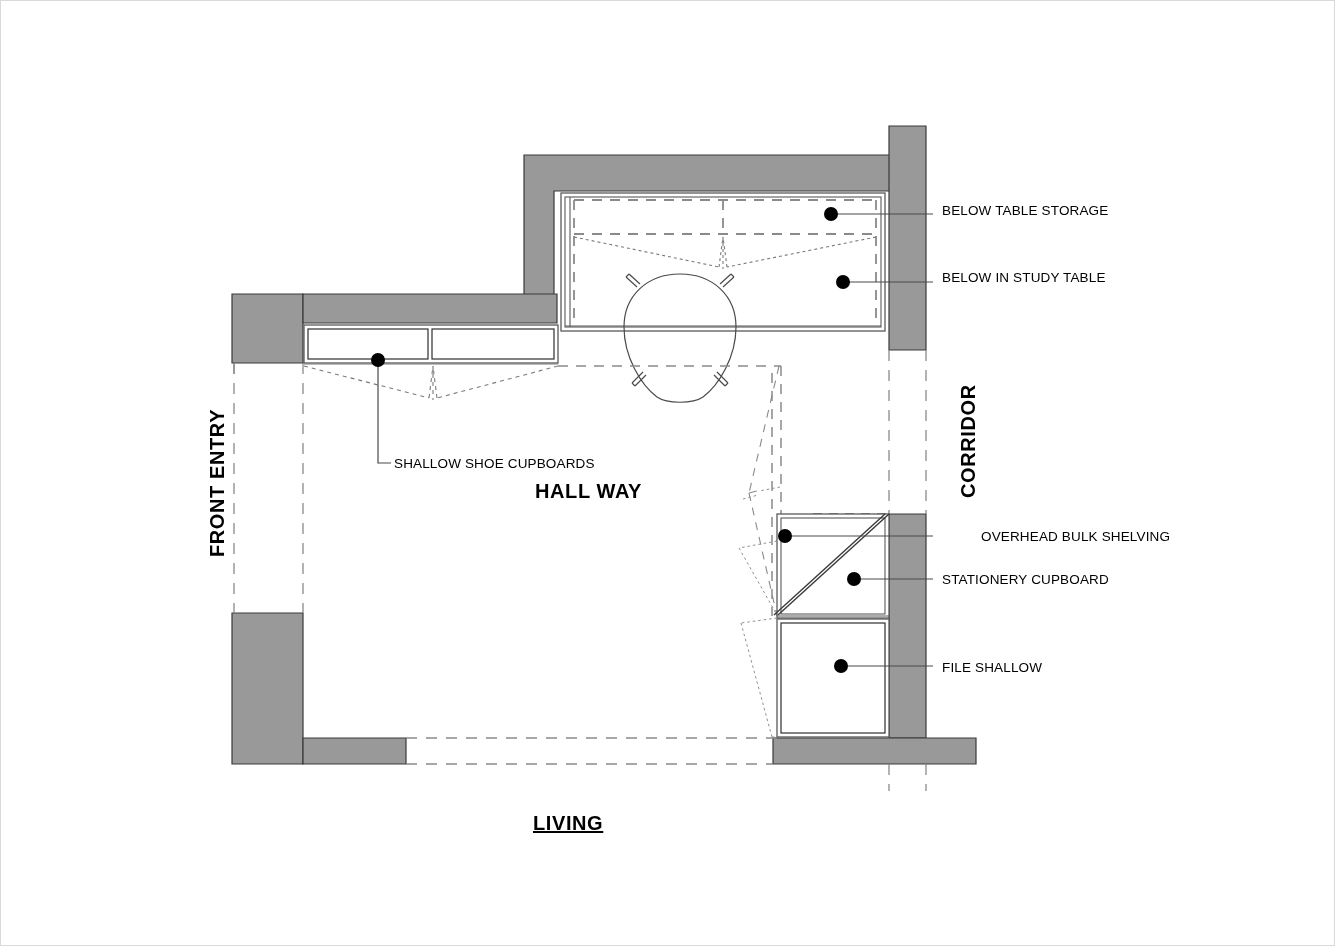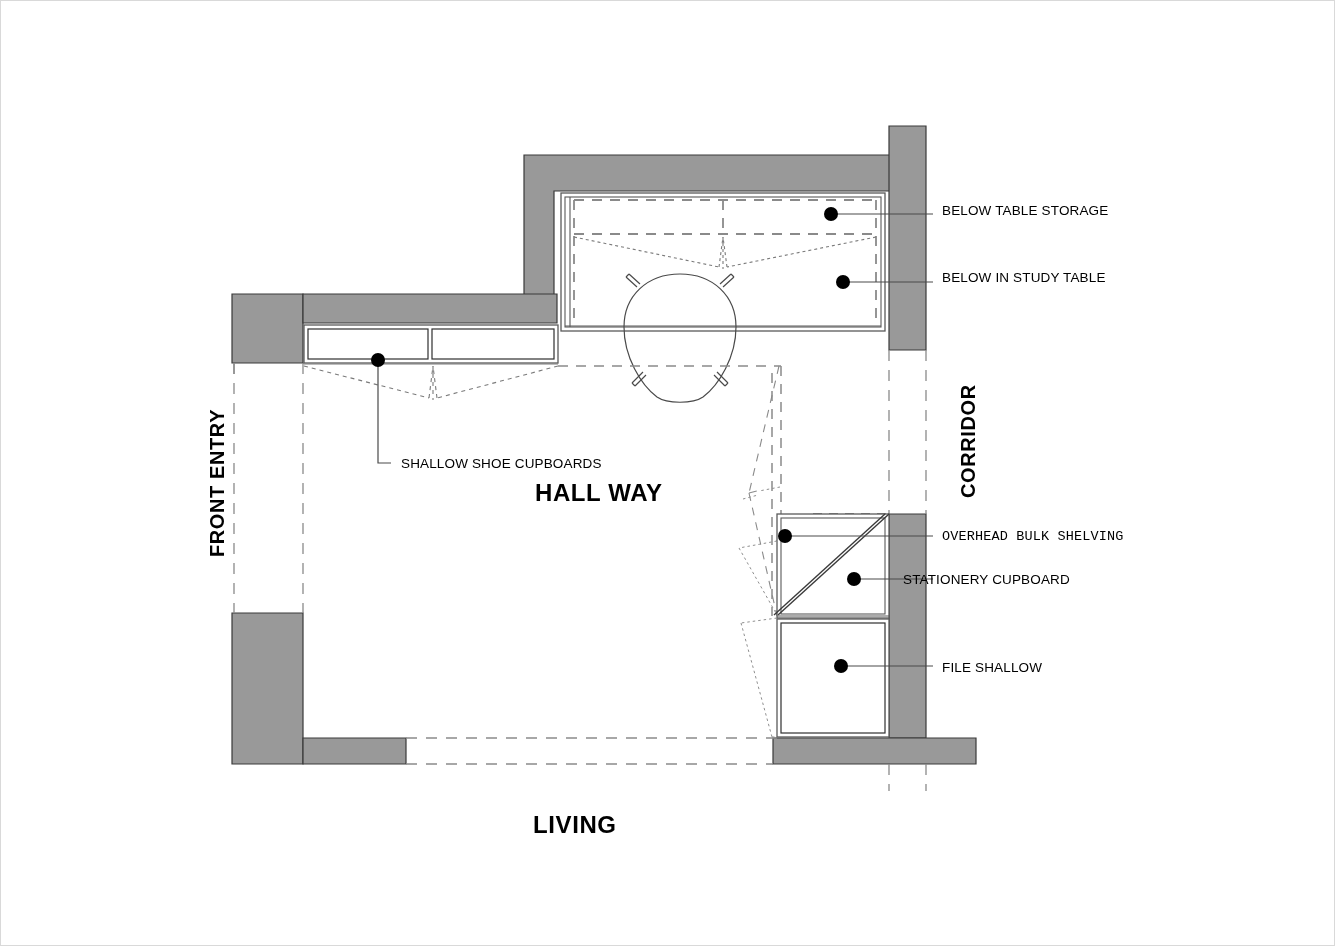--- a/index.html
+++ b/index.html
@@ -33,21 +33,21 @@
     color: #000000;
     white-space: nowrap;
     line-height: 1;
   }
   .callout-label {
     font-size: 13.5px;
     letter-spacing: 0.15px;
     font-weight: 400;
   }
   .room-label {
-    font-size: 24px;
+    font-size: 20px;
     font-weight: bold;
     letter-spacing: 0.6px;
   }
   .room-label-vert {
     font-size: 20px;
     font-weight: bold;
     letter-spacing: 0.6px;
     transform-origin: 0 0;
     transform: rotate(-90deg);
   }
@@ -214,29 +214,29 @@
       <path d="M 377 359 L 377 462 L 390 462" fill="none" stroke="#4a4a4a" stroke-width="1.2"></path>
       <circle cx="377" cy="359" r="7" fill="#000000"></circle>
     </g>
 
   </svg>
 
   <div class="lbl callout-label" style="left:941px; top:203px;">BELOW TABLE STORAGE</div>
 
   <div class="lbl callout-label" style="left:941px; top:270px;">BELOW IN STUDY TABLE</div>
 
-  <div class="lbl callout-label" style="left:941px; top:529px;font-family:Liberation Mono, monospace;">OVERHEAD BULK SHELVING</div>
-
-  <div class="lbl callout-label" style="left:902px; top:572px;">STATIONERY CUPBOARD</div>
+  <div class="lbl callout-label" style="left:980px; top:529px;">OVERHEAD BULK SHELVING</div>
+
+  <div class="lbl callout-label" style="left:941px; top:572px;">STATIONERY CUPBOARD</div>
 
   <div class="lbl callout-label" style="left:941px; top:660px;">FILE SHALLOW</div>
 
-  <div class="lbl callout-label" style="left:393px; top:456px;margin-left:7px;">SHALLOW SHOE CUPBOARDS</div>
+  <div class="lbl callout-label" style="left:393px; top:456px;">SHALLOW SHOE CUPBOARDS</div>
 
   <div class="lbl room-label" style="left:534px; top:480px;">HALL WAY</div>
 
-  <div class="lbl room-label" style="left:532px; top:812px;">LIVING</div>
+  <div class="lbl room-label" style="left:532px; top:812px;text-decoration:underline;">LIVING</div>
 
   <div class="lbl room-label-vert" style="left:206px; top:556px;">FRONT ENTRY</div>
 
   <div class="lbl room-label-vert" style="left:957px; top:497px;">CORRIDOR</div>
 
 </div>
 
 </body></html>

